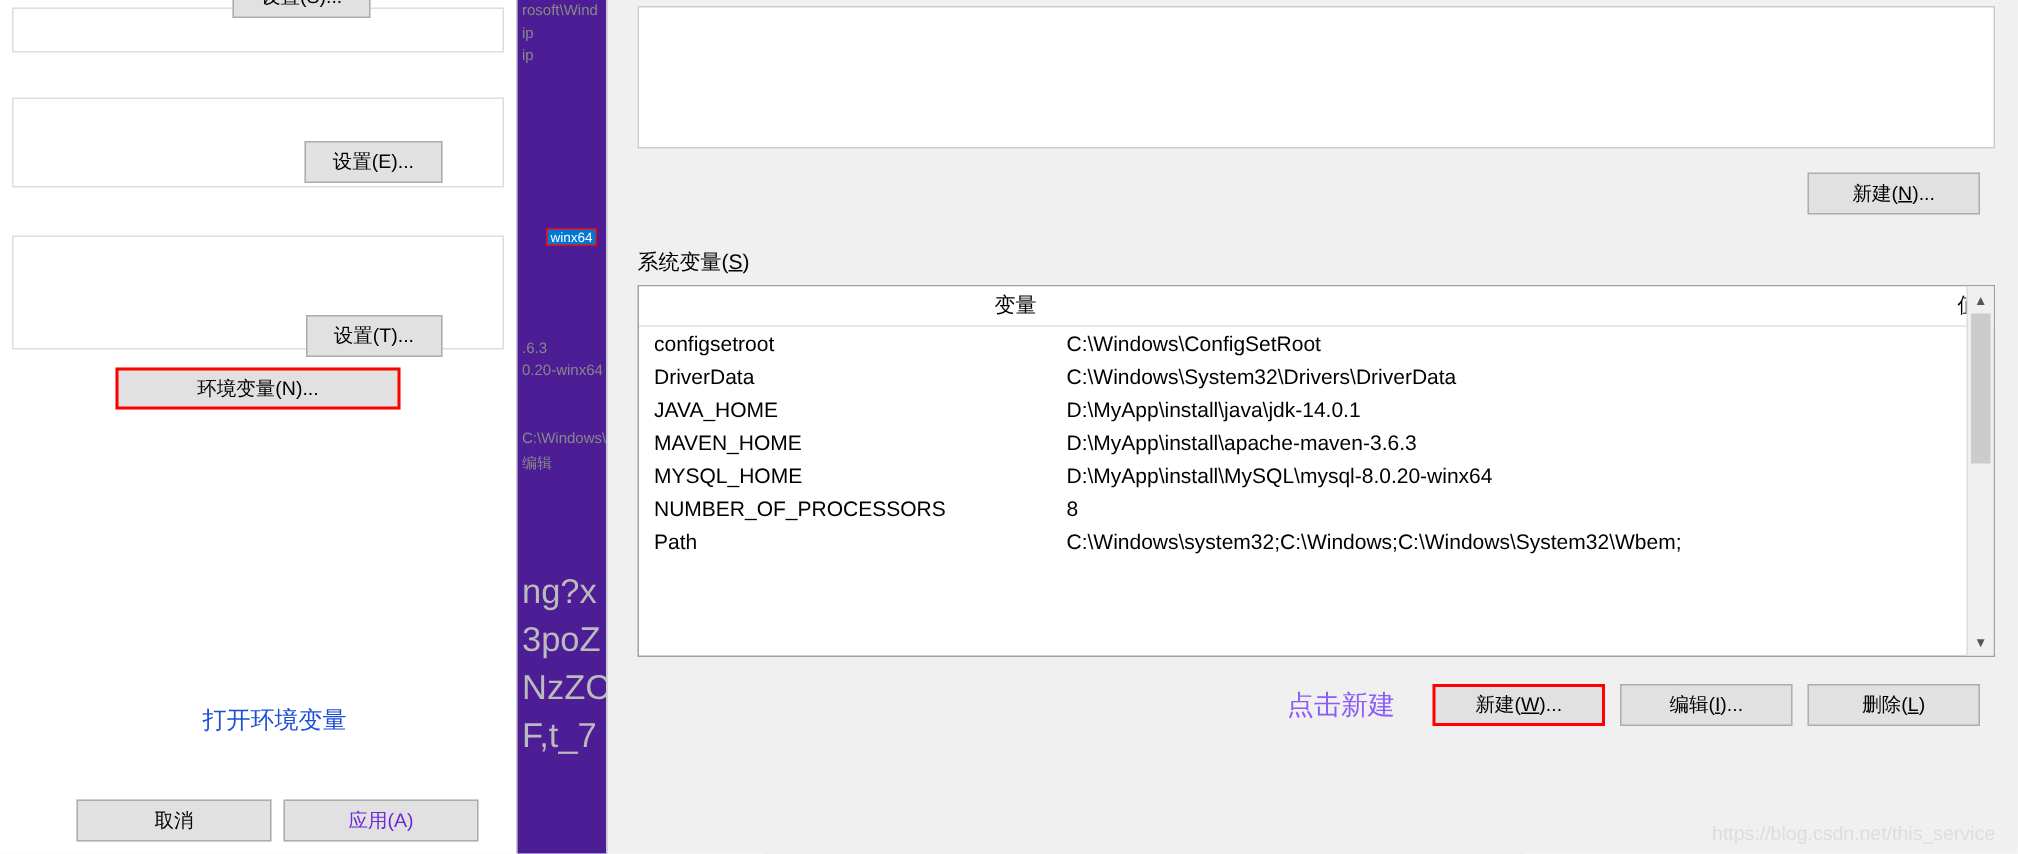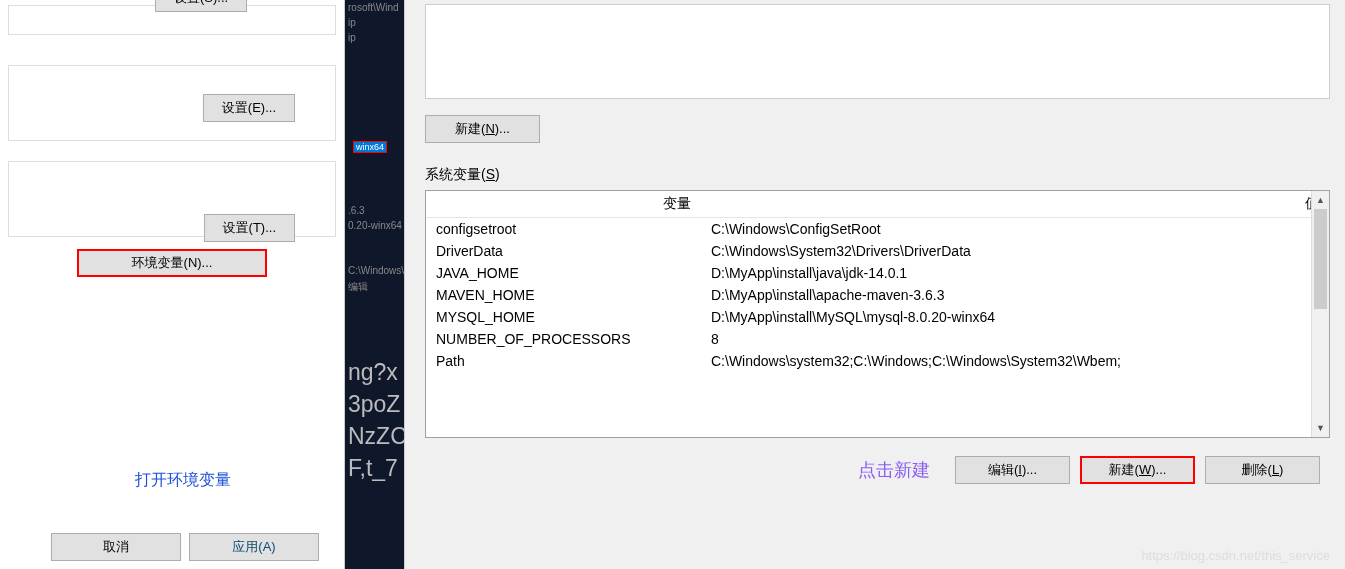--- a/index.html
+++ b/index.html
@@ -22,37 +22,37 @@
       background: #fff;
       border-right: 1px solid #ccc;
     }
     .section-box {
       border: 1px solid #ddd;
       margin: 5px 8px;
       padding: 10px;
       background: #fff;
     }
     .section-box.sb0 { height: 30px; }
-    .section-box.sb1 { height: 76px; margin-top: 30px; }
-    .section-box.sb2 { height: 76px; margin-top: 20px; }
+    .section-box.sb1 { height: 60px; margin-top: 30px; }
+    .section-box.sb2 { height: 76px; margin-top: 32px; }
     .section-box.sb3 { margin-top: 12px; }
     .btn {
       display: inline-flex;
       align-items: center;
       justify-content: center;
       background: #e1e1e1;
       border: 1px solid #adadad;
       padding: 5px 18px;
       font-size: 13px;
       cursor: pointer;
       font-family: inherit;
       min-width: 90px;
       height: 28px;
     }
-    .btn.disabled { color: #0c4a6e; }
+    .btn.disabled { color: #6d28d9; }
     .left-btn-holder {
       display: flex;
       justify-content: flex-end;
       padding-right: 30px;
     }
     .env-btn-wrap {
       display: flex;
       justify-content: center;
       padding: 10px 0 0 80px;
     }
@@ -78,35 +78,35 @@
       justify-content: flex-end;
       gap: 8px;
       padding-right: 25px;
     }
     .mid-strip {
       position: absolute;
       left: 345px;
       top: 0;
       width: 60px;
       height: 569px;
-      background: #0f172a;
+      background: #4c1d95;
       border-right: 1px solid #ccc;
       font-size: 10px;
       color: #888;
       overflow: hidden;
     }
     .mid-item { padding: 2px 3px; white-space: nowrap; }
     .mid-highlight {
       display: inline-block;
       background: #0078d7;
       color: #fff;
       border: 1px solid #f00;
       padding: 0 2px;
       font-size: 9px;
-      margin: 8px;
+      margin: 19px;
       text-align: center;
     }
     .mid-gray-text {
       color: #bbb;
       font-size: 23px;
       padding-left: 3px;
       line-height: 32px;
     }
     .right-panel {
       position: absolute;
@@ -118,21 +118,21 @@
       padding: 0 15px 15px 20px;
     }
     .user-vars-box {
       background: #fff;
       border: 1px solid #ccc;
       height: 95px;
       margin: 4px 0 10px 0;
     }
     .top-btn-row {
       display: flex;
-      justify-content: flex-start;
+      justify-content: flex-end;
       gap: 10px;
       padding: 6px 10px 15px 0;
     }
     .sys-label {
       font-size: 14px;
       padding: 8px 0 6px 0;
     }
     .sys-table-wrap {
       background: #fff;
       border: 1px solid #a0a0a0;
@@ -306,25 +306,25 @@
     </table>
     <div class="scrollbar">
       <div class="scroll-arrow">▲</div>
       <div class="scroll-thumb"></div>
       <div class="scroll-arrow" style="position:absolute;bottom:0;left:0;right:0;">▼</div>
     </div>
   </div>
 
   <div class="bot-btn-row">
     <span class="ann2">点击新建</span>
-    <button class="btn" style="min-width:115px;">
-      <span>编辑(<span class="underline">I</span>)...</span>
-    </button>
     <button class="btn red-box" style="min-width:115px;">
       <span>新建(<span class="underline">W</span>)...</span>
     </button>
     <button class="btn" style="min-width:115px;">
+      <span>编辑(<span class="underline">I</span>)...</span>
+    </button>
+    <button class="btn" style="min-width:115px;">
       <span>删除(<span class="underline">L</span>)</span>
     </button>
   </div>
 
   <div class="watermark">https://blog.csdn.net/this_service</div>
 </div>
 
 </body></html>

